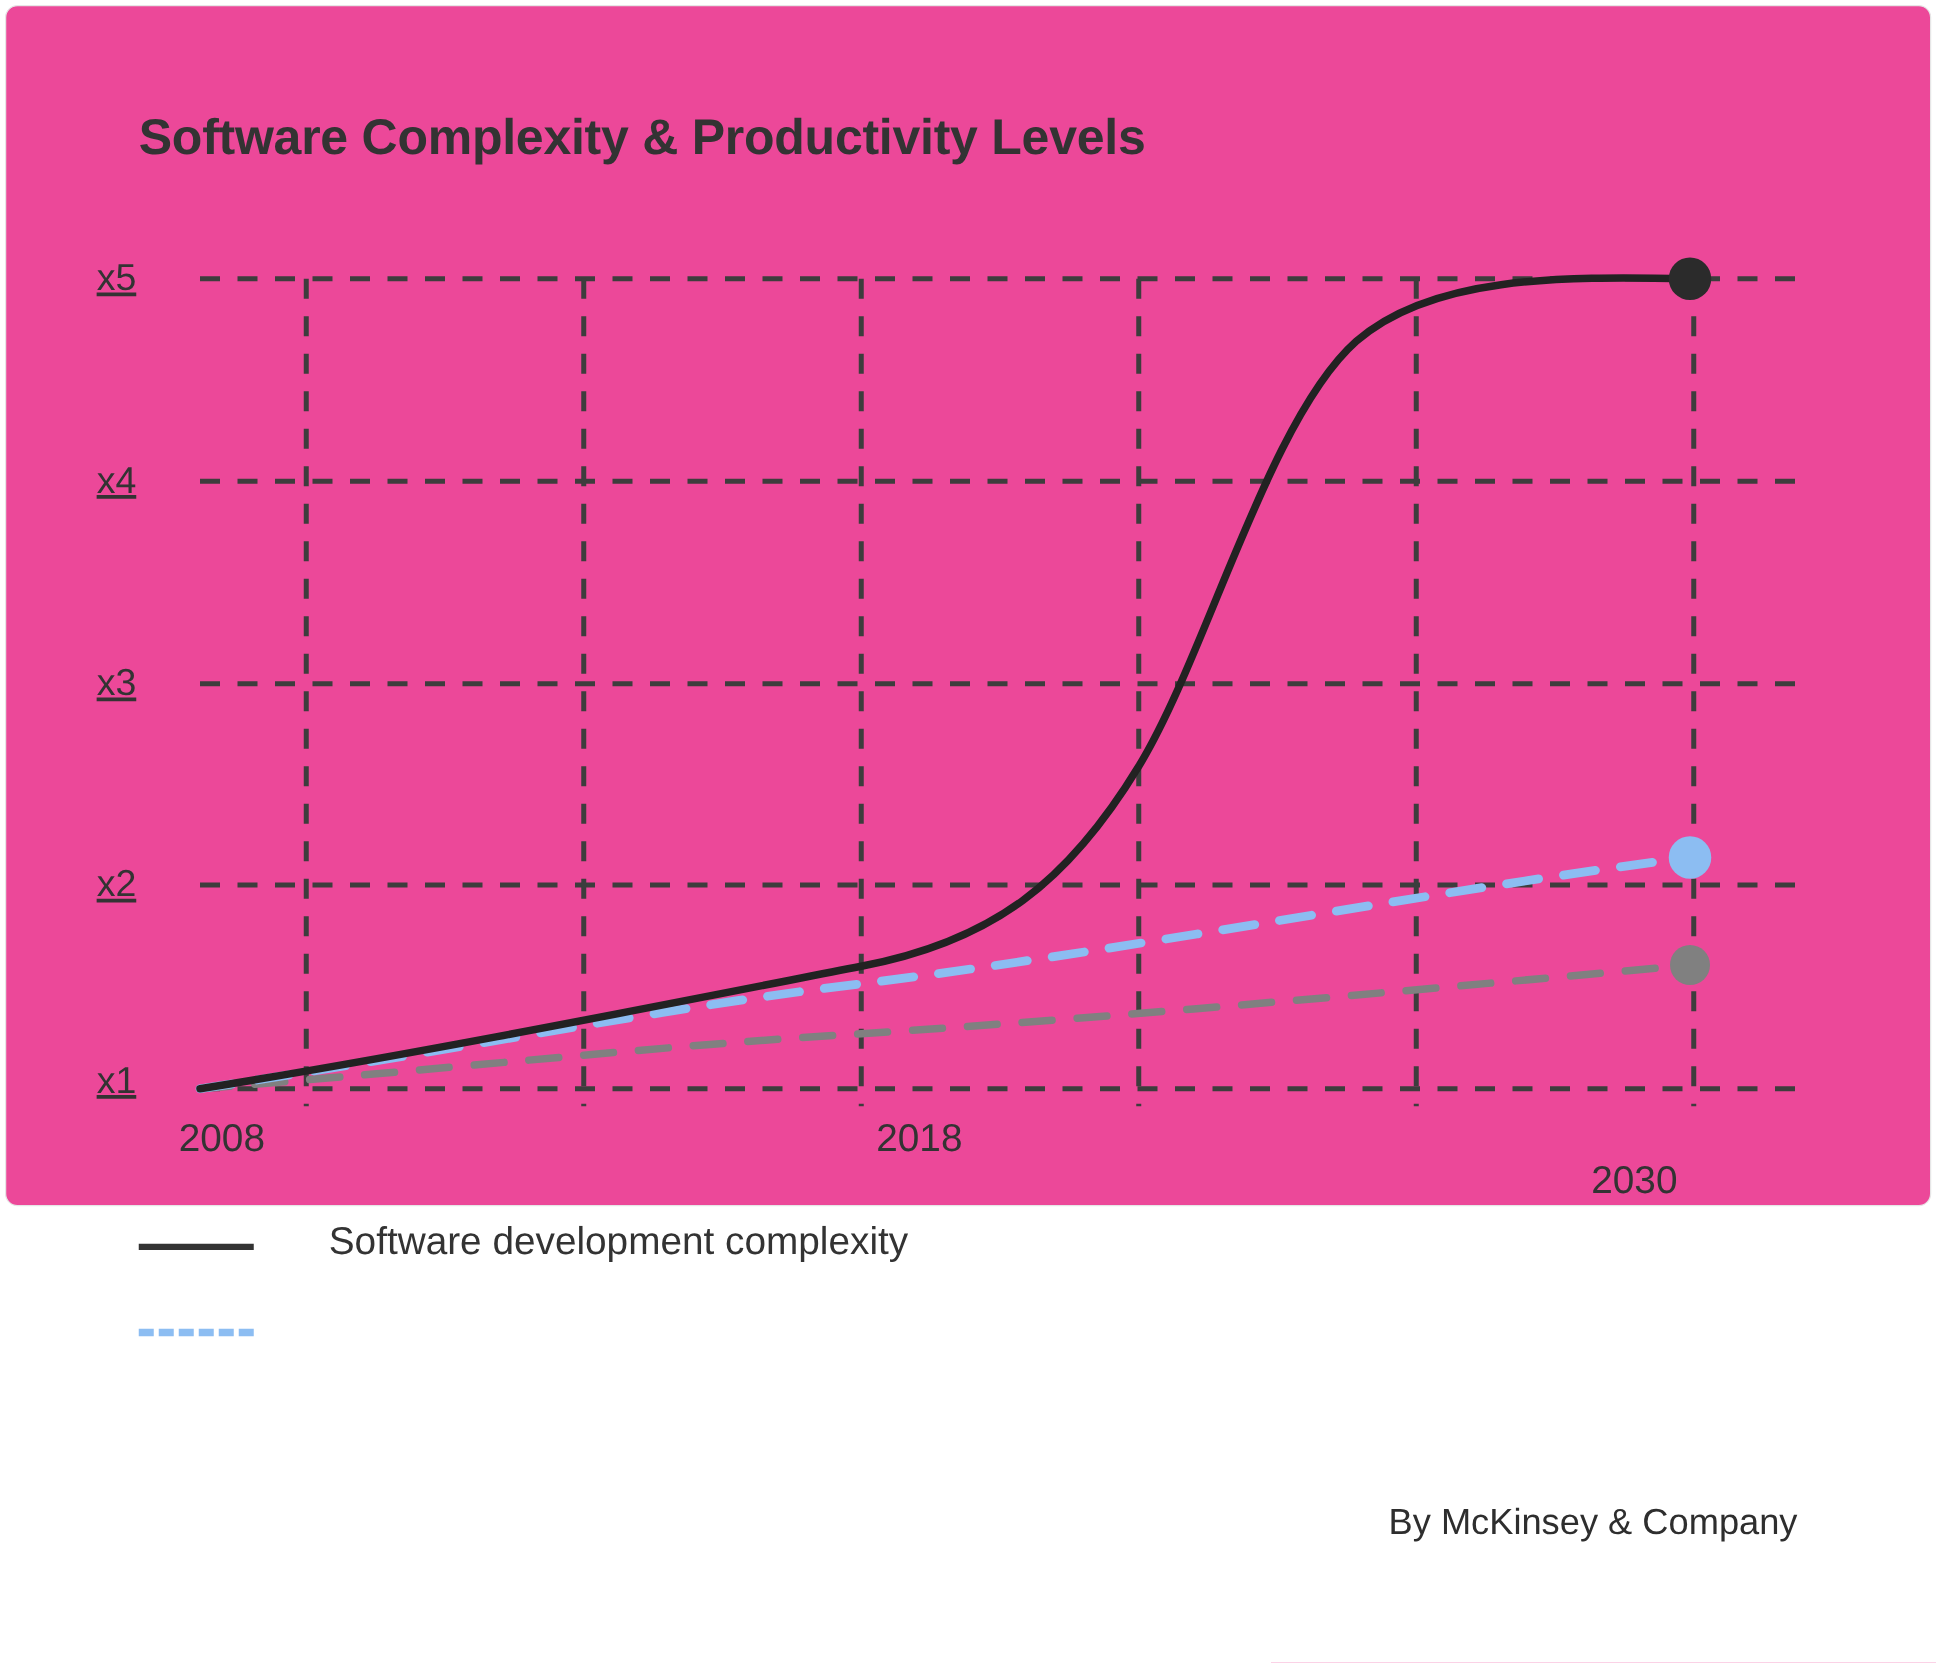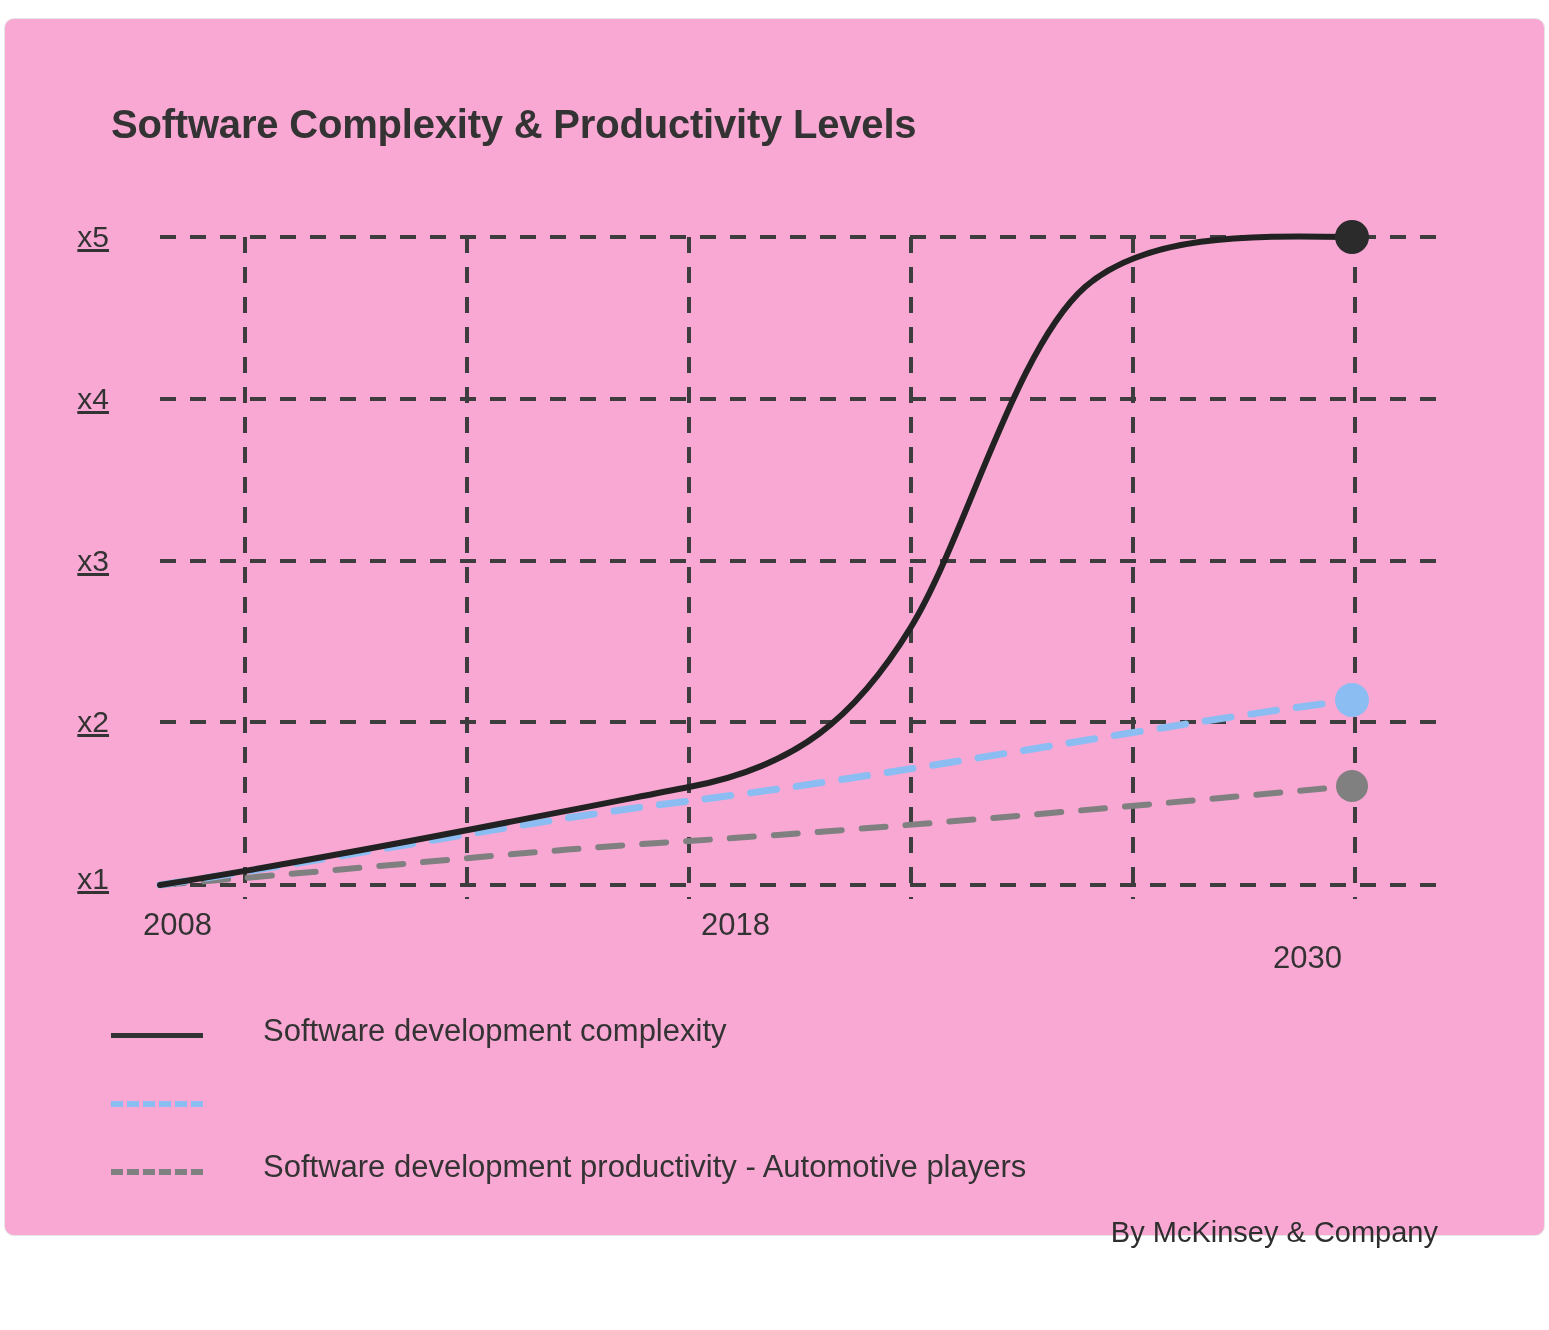--- a/index.html
+++ b/index.html
@@ -9,24 +9,24 @@
   }
   body {
     width: 1549px;
     height: 1330px;
     font-family: "Liberation Sans", sans-serif;
     overflow: hidden;
   }
   #card {
     position: absolute;
     left: 4px;
-    top: 18px;
+    top: 4px;
     width: 1541px;
-    height: 1218px;
-    background: #f9a8d4;
+    height: 961px;
+    background: #ec4899;
     border: 1px solid #e6e6e6;
     border-radius: 10px;
     box-sizing: border-box;
   }
   #chart-title {
     position: absolute;
     left: 106px;
     top: 83px;
     font-size: 40px;
     font-weight: 600;
@@ -52,21 +52,20 @@
     font-size: 31px;
     color: #333333;
     text-align: left;
     width: 160px;
   }
   #legend {
     position: absolute;
     left: 106px;
     top: 968px;
     width: 1300px;
-    margin-top: 24px;
   }
   .legend-row {
     position: relative;
     height: 68px;
   }
   .legend-swatch {
     position: absolute;
     left: 0;
     top: 22px;
     width: 92px;
@@ -142,21 +141,17 @@
   <div class="xtick" style="left:1268px; top:888px;margin-top:33px;">2030</div>
 
   <div id="legend">
     <div class="legend-row">
       <div class="legend-swatch" style="border-top:5px solid #333333;"></div>
       <div class="legend-label">Software development complexity</div>
     </div>
     <div class="legend-row">
       <div class="legend-swatch" style="border-top:6px dashed #8cbdf2;"></div>
     </div>
-    <div class="legend-row">
-      <div class="legend-swatch" style="border-top:6px dashed #808080;"></div>
-      <div class="legend-label">Software development productivity - Automotive players</div>
-    </div>
   </div>
 
   <div id="attribution">By McKinsey &amp; Company</div>
 
 </div>
 
 </body></html>

